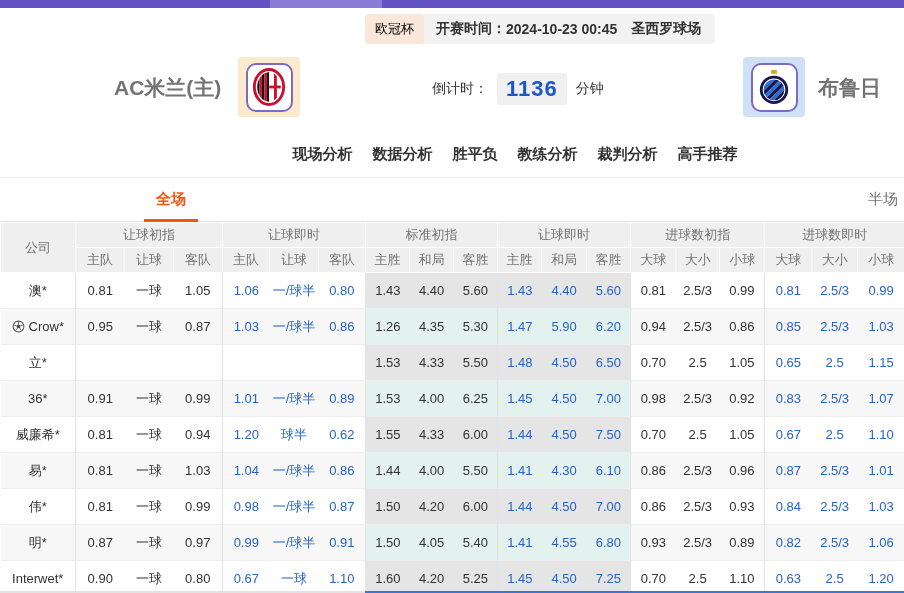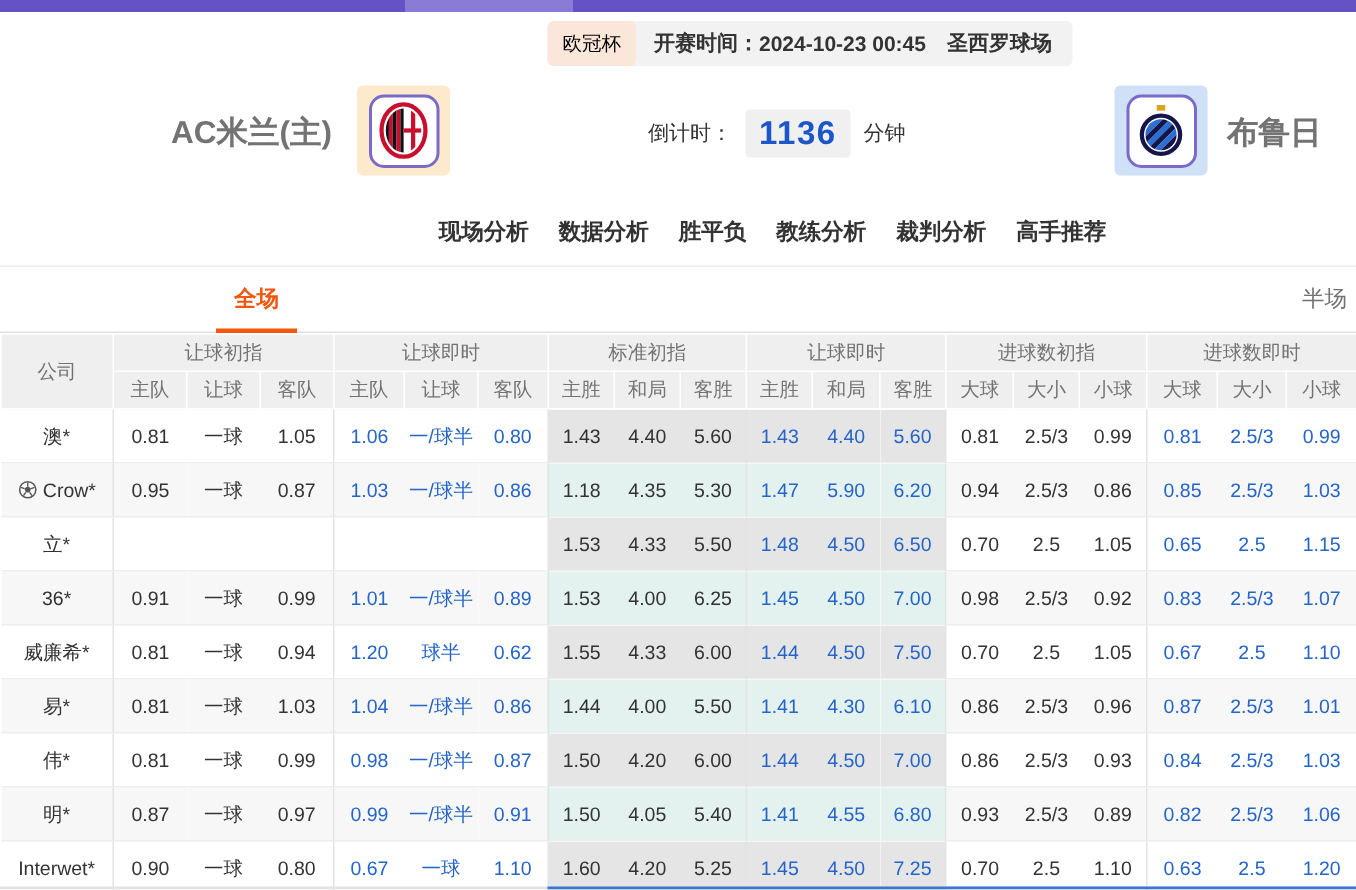--- a/index.html
+++ b/index.html
@@ -233,21 +233,21 @@
             <circle cx="10" cy="10" r="8.3" fill="#fff" stroke="#555" stroke-width="1.6"></circle>
             <polygon points="10,6.2 13.4,8.8 12.1,12.8 7.9,12.8 6.6,8.8" fill="#555"></polygon>
             <path d="M10 6.2 L10 2.5 M13.4 8.8 L17 7.6 M12.1 12.8 L14.4 16 M7.9 12.8 L5.6 16 M6.6 8.8 L3 7.6" stroke="#555" stroke-width="1.4" fill="none"></path>
           </svg><span>Crow*</span></td>
         <td class="gstart">0.95</td>
         <td class="">一球</td>
         <td class="">0.87</td>
         <td class="gstart blue">1.03</td>
         <td class="blue">一/球半</td>
         <td class="blue">0.86</td>
-        <td class="gstart cyan">1.18</td>
+        <td class="gstart cyan">1.26</td>
         <td class="cyan">4.35</td>
         <td class="cyan">5.30</td>
         <td class="gstart cyan blue">1.47</td>
         <td class="cyan blue">5.90</td>
         <td class="cyan blue">6.20</td>
         <td class="gstart">0.94</td>
         <td class="">2.5/3</td>
         <td class="">0.86</td>
         <td class="gstart blue">0.85</td>
         <td class="blue">2.5/3</td>

